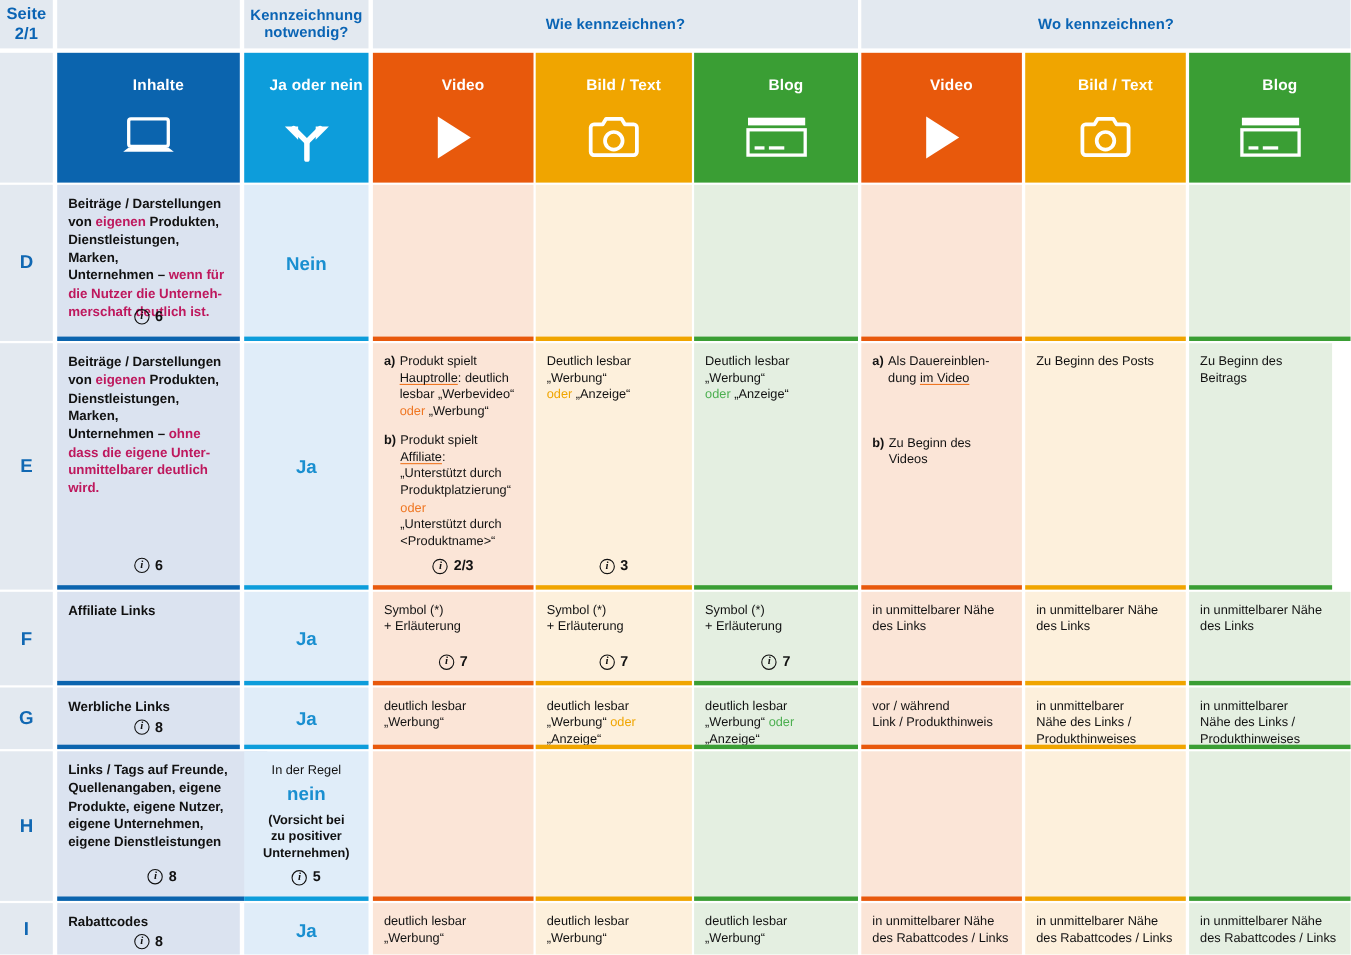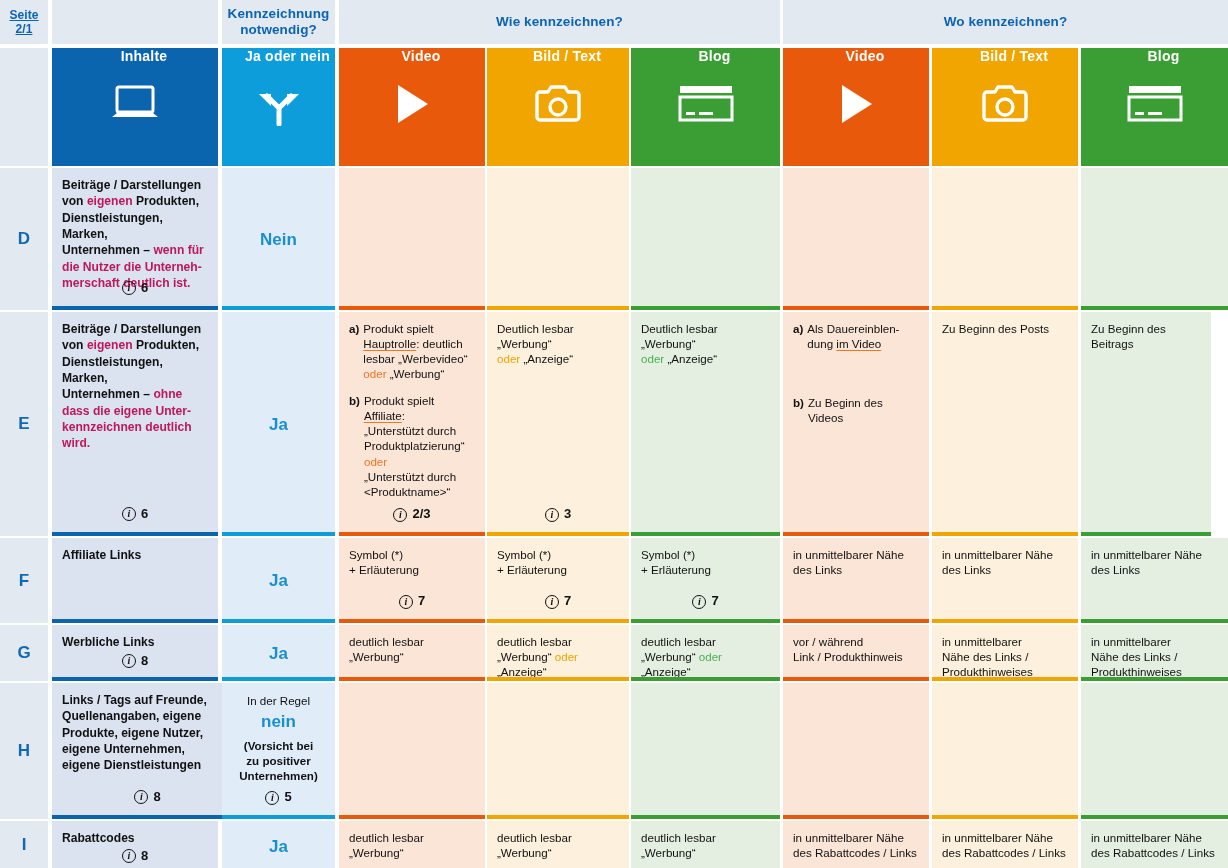--- a/index.html
+++ b/index.html
@@ -29,33 +29,33 @@
     align-items: center;
     justify-content: center;
     text-align: center;
     color: #0a64b4;
     font-weight: bold;
     font-size: 13.5px;
     line-height: 1.2;
     letter-spacing: .1px;
   }
   .grp.corner {
-    font-size: 12px;
-    text-decoration: underline;
+    font-size: 15px;
   }
   .grp.blank { background: #e3e9f0; }
 
   
   .head {
     display: flex;
     flex-direction: column;
     align-items: center;
     color: #ffffff;
   }
   .head .hlabel {
+    margin-top: 21px;
     font-weight: bold;
     font-size: 14px;
     line-height: 1.15;
     text-align: center;
     letter-spacing: .2px;
     padding-left: 18px;
   }
   .head .hicon {
     margin-top: 16px;
     display: flex;
@@ -283,21 +283,21 @@
   <div class="cell bcell c-green" style="left:1081px;top:168px;width:147px;height:142px;"></div>
 
   <div class="cell rowletter" style="left:0;top:312px;width:48px;height:224px;">E</div>
 
   <div class="cell bcell inhalt" style="left:52px;top:312px;width:166px;height:224px;">
     <div>Beiträge / Darstellungen</div>
     <div><span>von </span><span class="b">eigenen</span><span> Produkten,</span></div>
     <div>Dienstleistungen, Marken,</div>
     <div><span>Unternehmen – </span><span class="b">ohne</span></div>
     <div class="b">dass die eigene Unter-</div>
-    <div class="b">kennzeichnen deutlich</div>
+    <div class="b">unmittelbarer deutlich</div>
     <div class="b">wird.</div>
     <div class="infowrap">
       <span class="ibadge">i</span>
       <span class="inum">6</span>
     </div>
   </div>
 
   <div class="cell bcell janein" style="left:222px;top:312px;width:113px;height:224px;">
     <div>Ja</div>
   </div>

